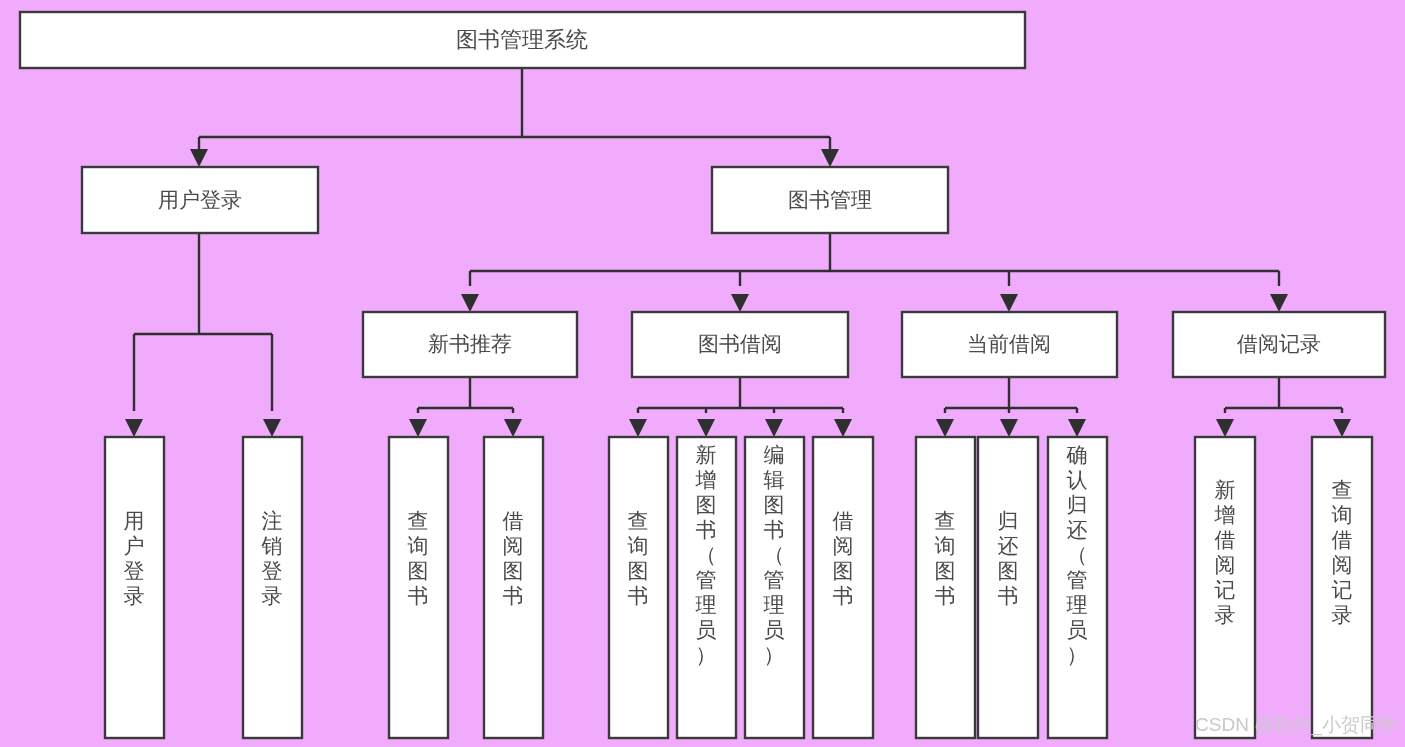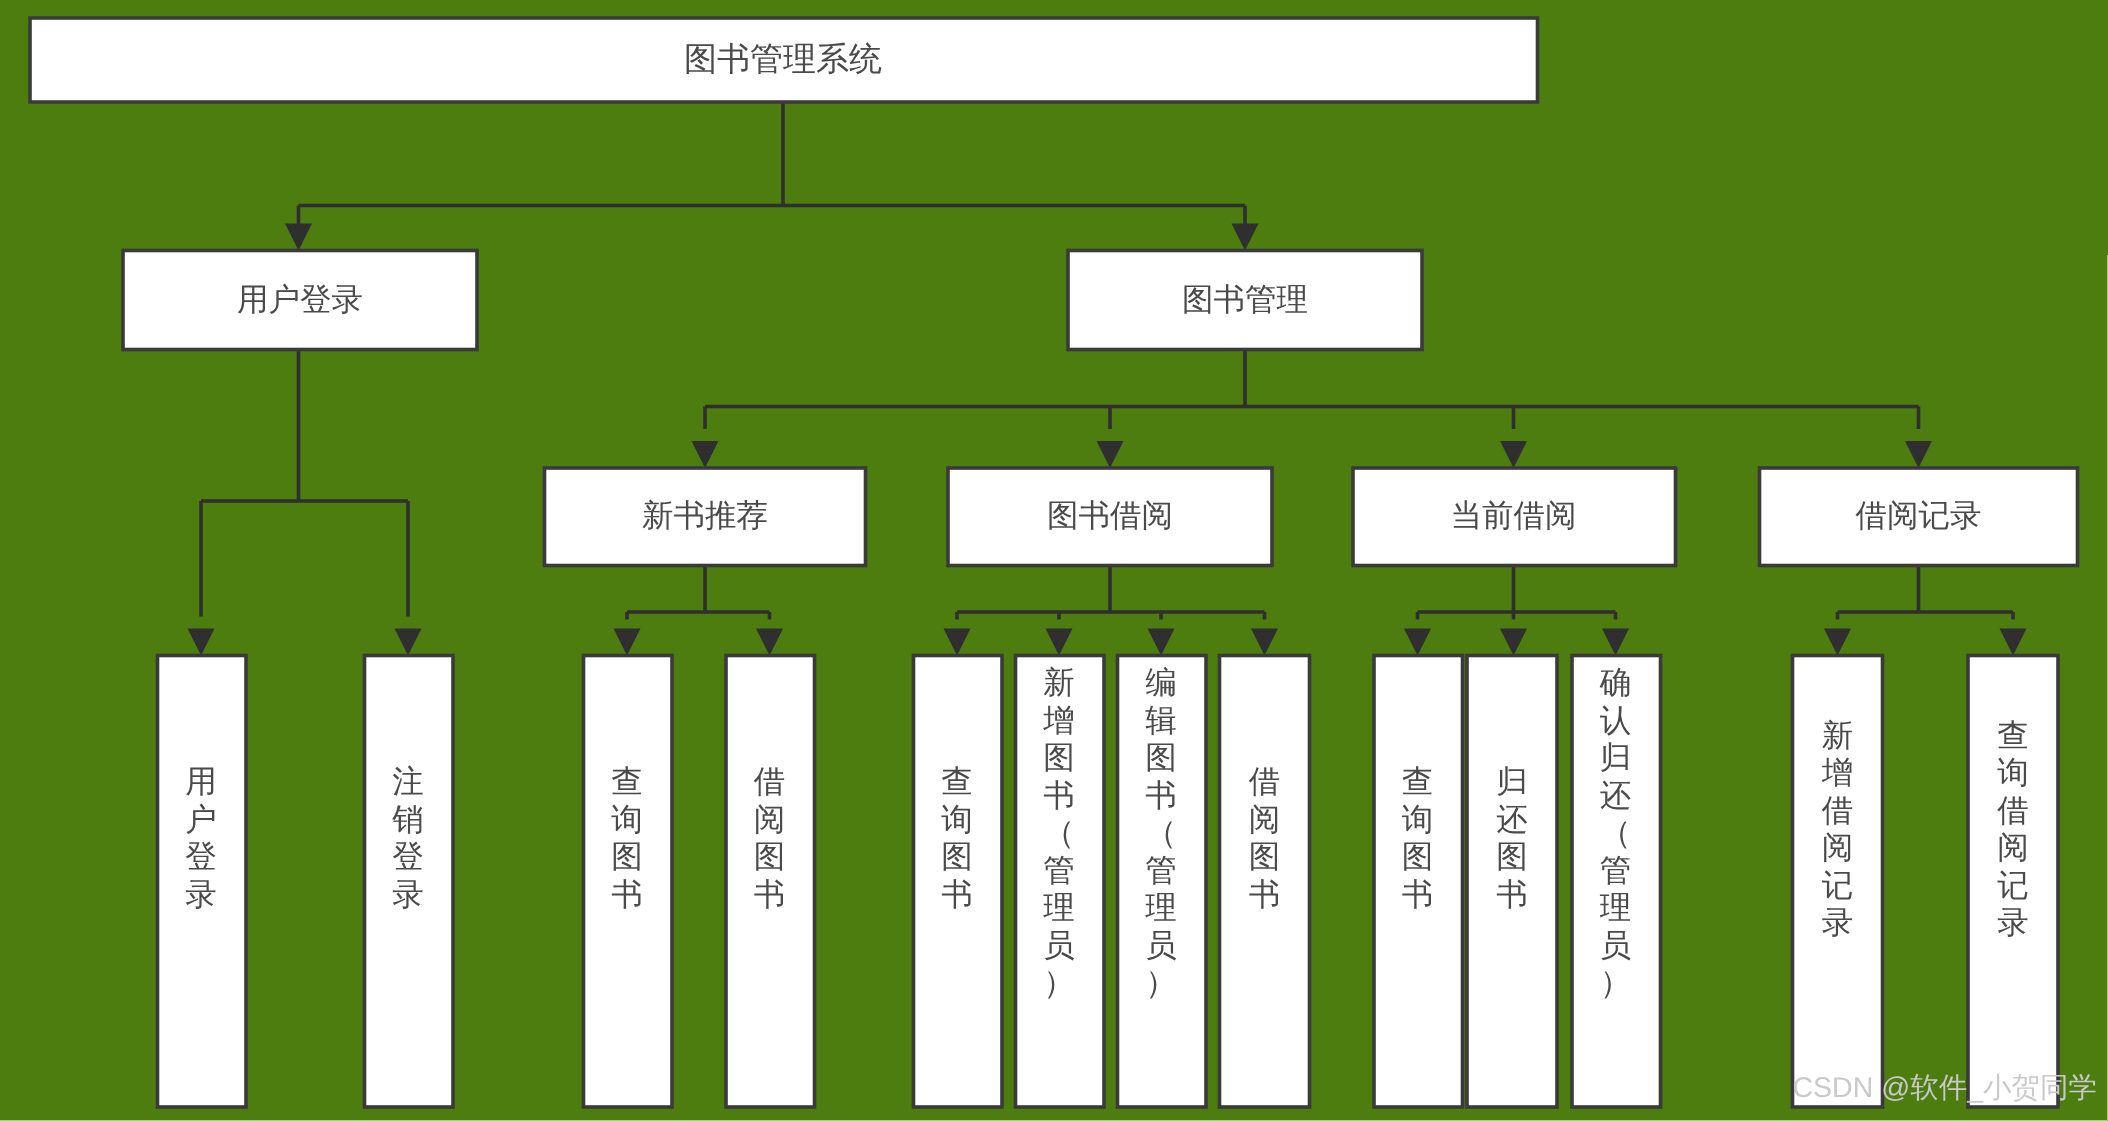--- a/index.html
+++ b/index.html
@@ -8,21 +8,21 @@
     padding: 0;
     background: #ffffff;
   }
   body {
     font-family: "Liberation Sans", "DejaVu Sans", sans-serif;
   }
   #diagram-root {
     position: relative;
     width: 1405px;
     height: 747px;
-    background: #4d7c0f;
+    background: #f0abfc;
     overflow: hidden;
   }
   svg.diagram-canvas {
     position: absolute;
     top: 0;
     left: 0;
     width: 1405px;
     height: 747px;
     display: block;
   }

